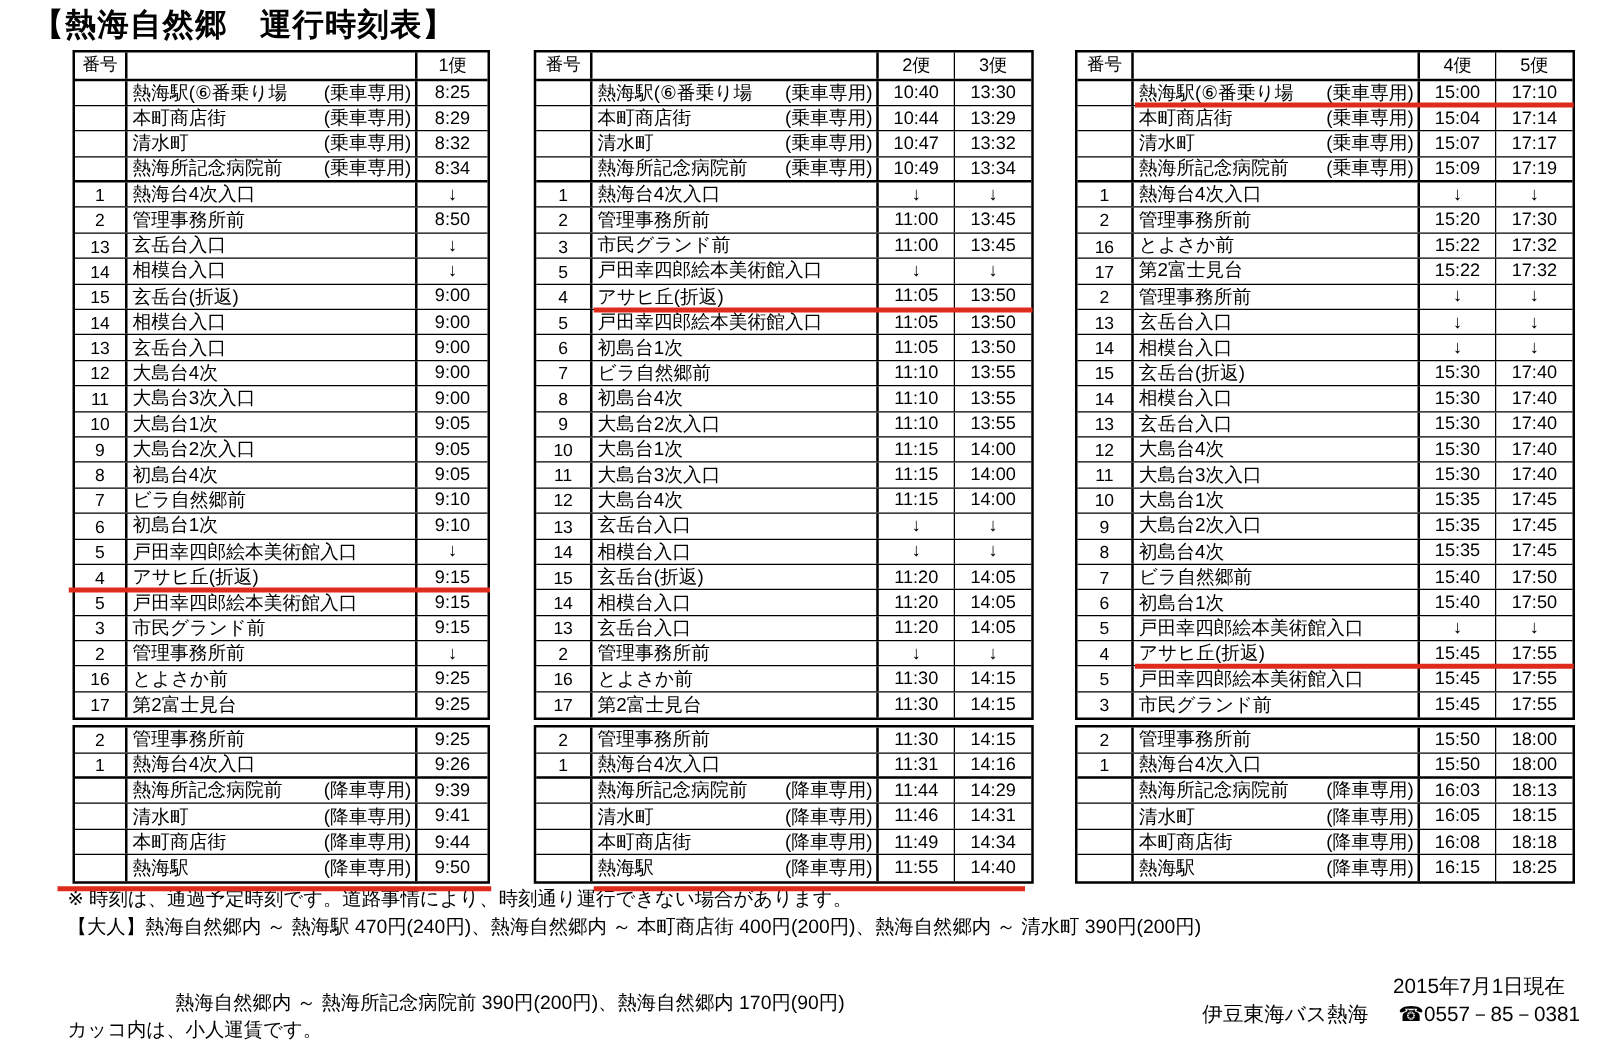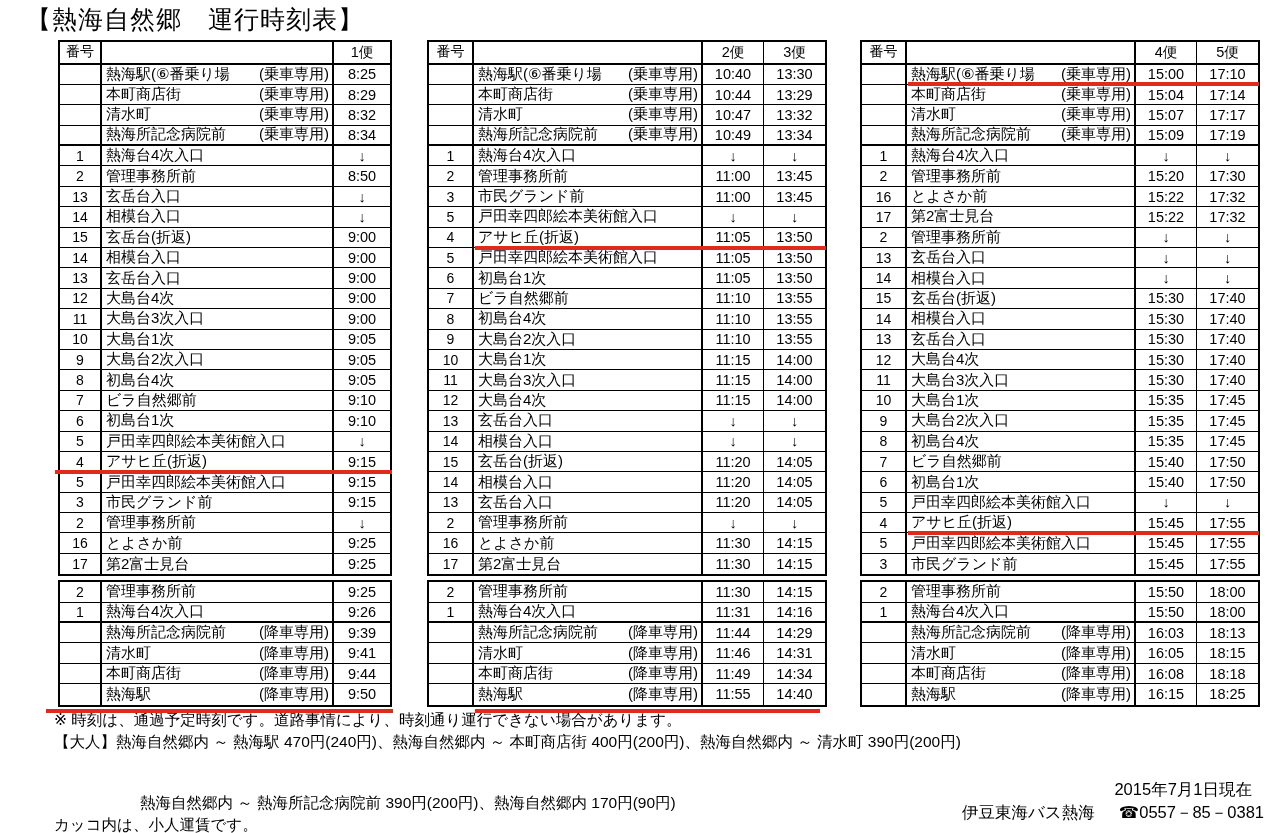--- a/index.html
+++ b/index.html
@@ -3,21 +3,21 @@
 <meta charset="utf-8">
 <style>
   * { margin:0; padding:0; box-sizing:border-box; }
   html,body { background:#ffffff; }
   body {
     width:1282px; height:833px; position:relative; overflow:hidden;
     font-family:"Liberation Sans","DejaVu Sans",sans-serif; color:#000;
   }
   .title {
     position:absolute; left:26px; top:3px;
-    font-size:25px; font-weight:normal; letter-spacing:1px; white-space:nowrap;
+    font-size:25px; font-weight:bold; letter-spacing:1px; white-space:nowrap;
   }
   .group { position:absolute; top:40px;padding-left:28px; }
   .g1 { left:30px;  width:362px; }
   .g2 { left:399px; width:428px; }
   .g3 { left:832px; width:428px; }
 
   .ttable { border:2px solid #000; background:#fff; }
   .ttable.lower { margin-top:4px; }
 
   .trow {

